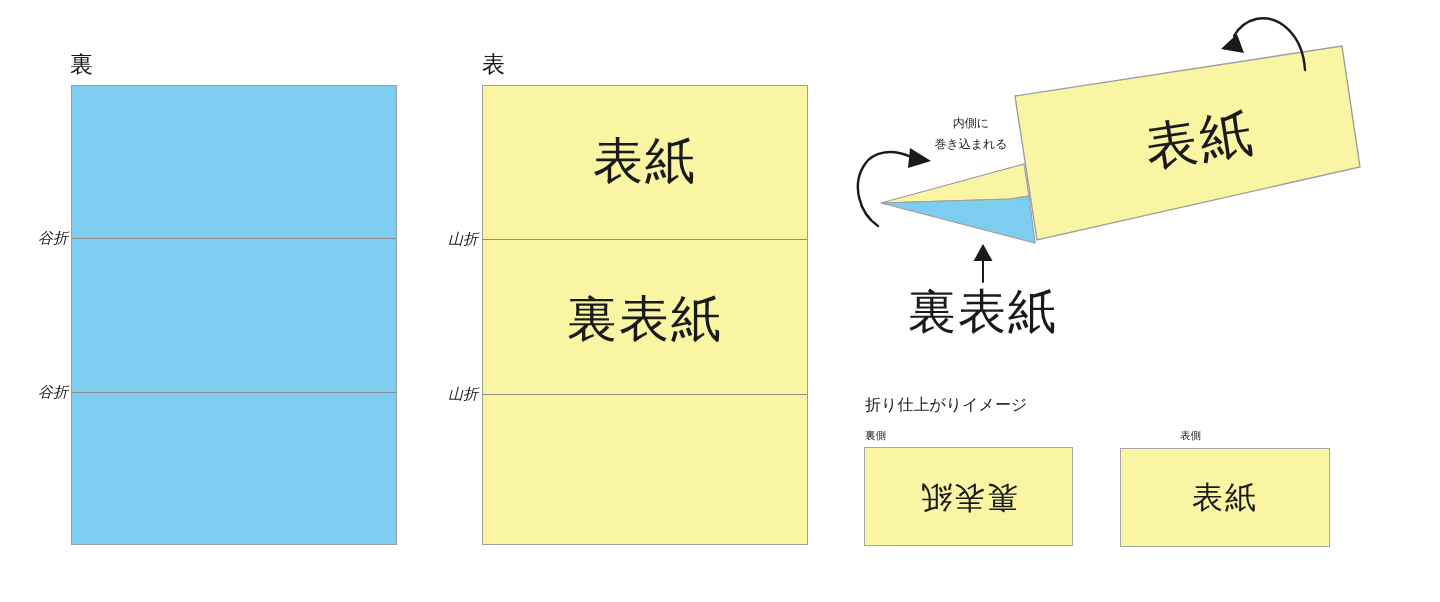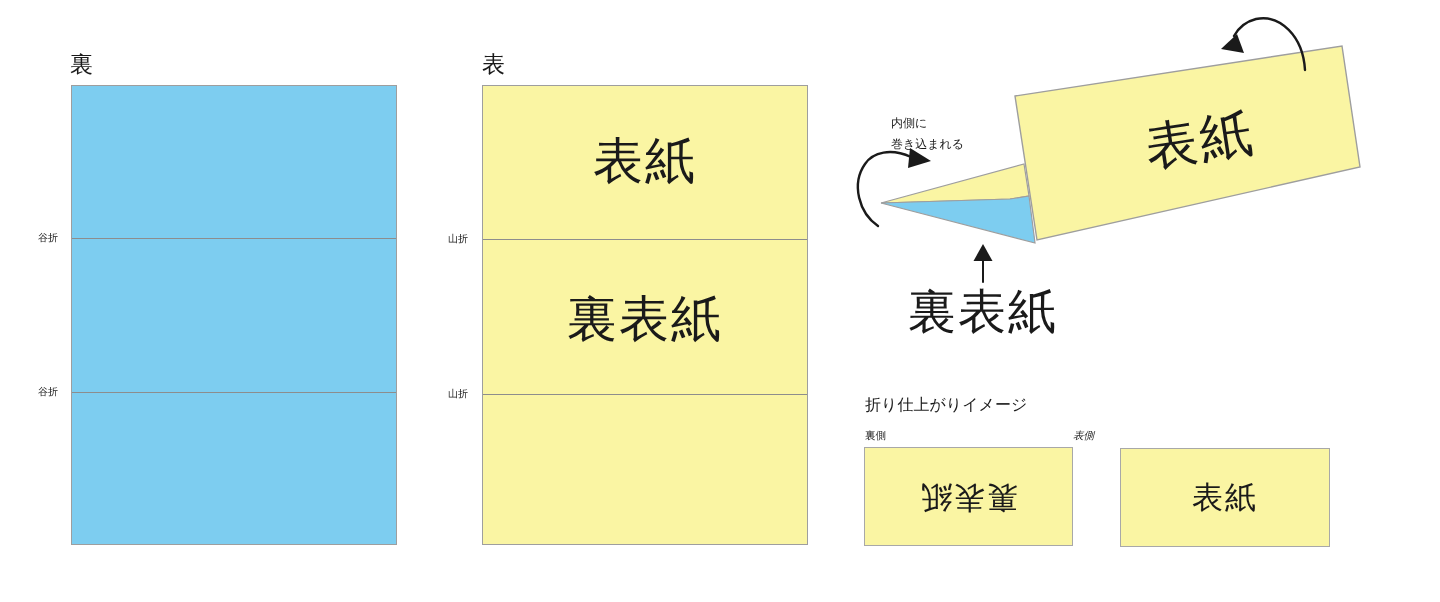--- a/index.html
+++ b/index.html
@@ -11,28 +11,28 @@
   .abs{position:absolute;}
   .sheet-title{font-size:23px;line-height:26px;}
   .sheet{
     border:1px solid #9e9e9e;box-sizing:border-box;
   }
   .sheet.blue{background:#7dcdf0;}
   .sheet.yellow{background:#faf5a3;}
   .fold-line{position:absolute;left:0;width:100%;height:1px;background:#8d8d8d;}
   .fold-label{
     position:absolute;width:30px;text-align:left;
-    font-size:10px;line-height:12px;color:#1a1a1a;
+    font-size:15px;line-height:12px;color:#1a1a1a;font-style:italic;
   }
   .panel-word{
     position:absolute;left:0;width:100%;text-align:center;
     font-size:50px;line-height:62px;letter-spacing:2px;
   }
   .illu-note{
-    text-align:left;font-size:12px;line-height:21px;color:#1a1a1a;
+    text-align:center;font-size:12px;line-height:21px;color:#1a1a1a;
   }
   .illu-backcover-label{
     text-align:center;font-size:48px;line-height:54px;letter-spacing:2px;
   }
   .illu-cover-label{
     text-align:center;font-size:52px;line-height:60px;letter-spacing:3px;
     transform:rotate(-8.7deg);transform-origin:center;
   }
   .finish-heading{font-size:16px;line-height:20px;}
   .side-label{font-size:10.5px;line-height:12px;}
@@ -105,18 +105,18 @@
 
   <div class="abs illu-backcover-label" style="left:892px;top:284px;width:182px;">裏表紙</div>
 
   <div class="abs finish-heading" style="left:865px;top:395px;">折り仕上がりイメージ</div>
 
   <div class="abs side-label" style="left:865px;top:429px;text-align:right;">裏側</div>
   <div class="abs mini-sheet" style="left:864px;top:447px;width:209px;height:99px;">
     <span class="mini-word flipped">裏表紙</span>
   </div>
 
-  <div class="abs side-label" style="left:1073px;top:429px;font-style:italic;">表側</div>
+  <div class="abs side-label" style="left:1180px;top:429px;">表側</div>
   <div class="abs mini-sheet" style="left:1120px;top:448px;width:210px;height:99px;">
     <span class="mini-word">表紙</span>
   </div>
 
 </div>
 
 </body></html>

